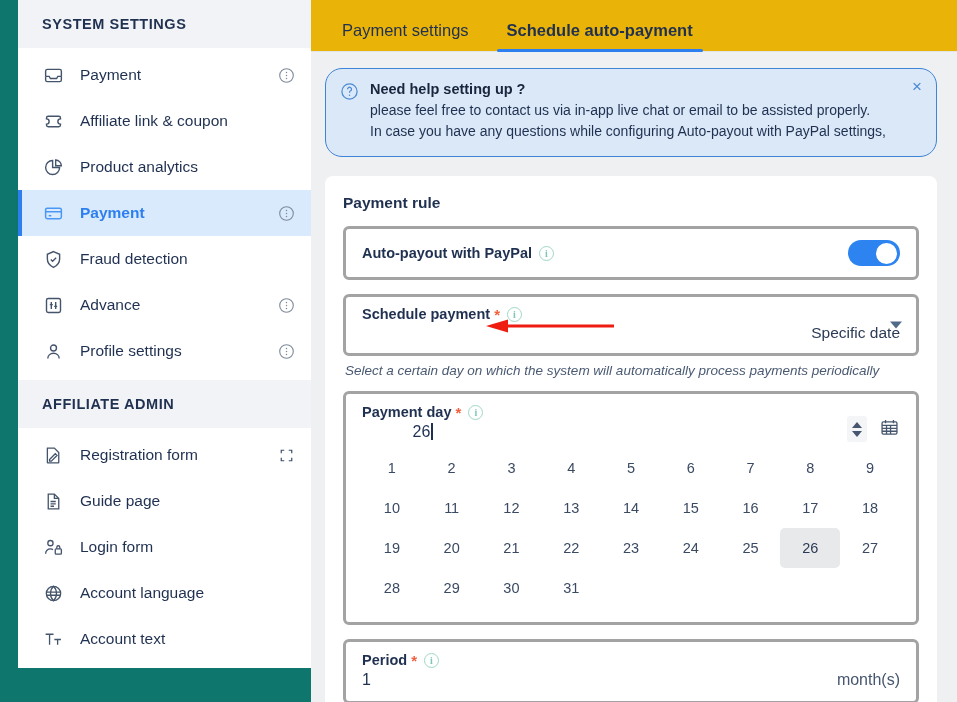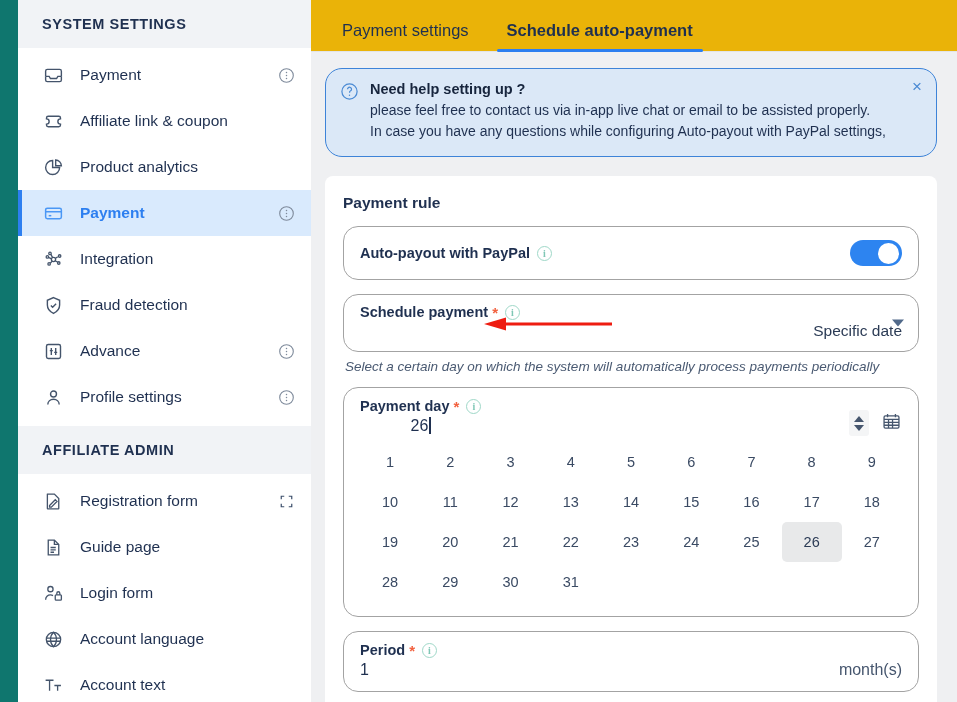--- a/index.html
+++ b/index.html
@@ -106,22 +106,22 @@
   }
 
   .card {
     background:#fff;
     border-radius: 8px;
     padding: 18px 18px 20px 18px;
   }
   .card-title { font-size:15.5px; font-weight:700; color:#1f3050; margin-bottom: 14px; }
 
   .field {
-    border: 1px solid #a3a3a3;
-    border-radius: 15px;
+    border: 3px solid #a3a3a3;
+    border-radius: 6px;
     background:#fff;
     margin-bottom: 14px;
     position:relative;
   }
   .field.row {
     height: 54px; display:flex; align-items:center; padding: 0 16px;
   }
   .field .fl {
     font-size: 14.5px; font-weight:700; color:#1f3050;
     display:flex; align-items:center;
@@ -263,35 +263,20 @@
         <span class="trail">
           <svg width="17" height="17" viewBox="0 0 20 20" fill="none" stroke="#7e8a9b" stroke-width="1.3">
               <circle cx="10" cy="10" r="8"></circle>
               <circle cx="10" cy="6.4" r="0.9" fill="#7e8a9b" stroke="none"></circle>
               <circle cx="10" cy="10" r="0.9" fill="#7e8a9b" stroke="none"></circle>
               <circle cx="10" cy="13.6" r="0.9" fill="#7e8a9b" stroke="none"></circle>
             </svg>
         </span>
       </div>
 
-      <div class="nav-item">
-        <span class="ico">
-          <svg width="21" height="21" viewBox="0 0 24 24" fill="none" stroke="currentColor" stroke-width="1.5">
-              <circle cx="12" cy="12" r="2.4"></circle>
-              <circle cx="5" cy="9" r="1.4"></circle>
-              <circle cx="8" cy="5" r="1.4"></circle>
-              <circle cx="19" cy="8" r="1.4"></circle>
-              <circle cx="18" cy="16" r="1.4"></circle>
-              <circle cx="7" cy="17" r="1.4"></circle>
-              <path d="M6.3 9.6l3.4 1.6M9 6.2l2 3.6M16.9 8.8l-3 2M16.9 15.2l-3-1.8M8.3 16.2l2.2-2.3"></path>
-            </svg>
-        </span>
-        <span class="label">Integration</span>
-        <span class="trail"></span>
-      </div>
 
       <div class="nav-item">
         <span class="ico">
           <svg width="21" height="21" viewBox="0 0 24 24" fill="none" stroke="currentColor" stroke-width="1.6">
               <path d="M12 3l7 3v5.5c0 4.3-3 7.7-7 9.5-4-1.8-7-5.2-7-9.5V6l7-3z"></path>
               <path d="M9 12l2 2 4-4"></path>
             </svg>
         </span>
         <span class="label">Fraud detection</span>
         <span class="trail"></span>

